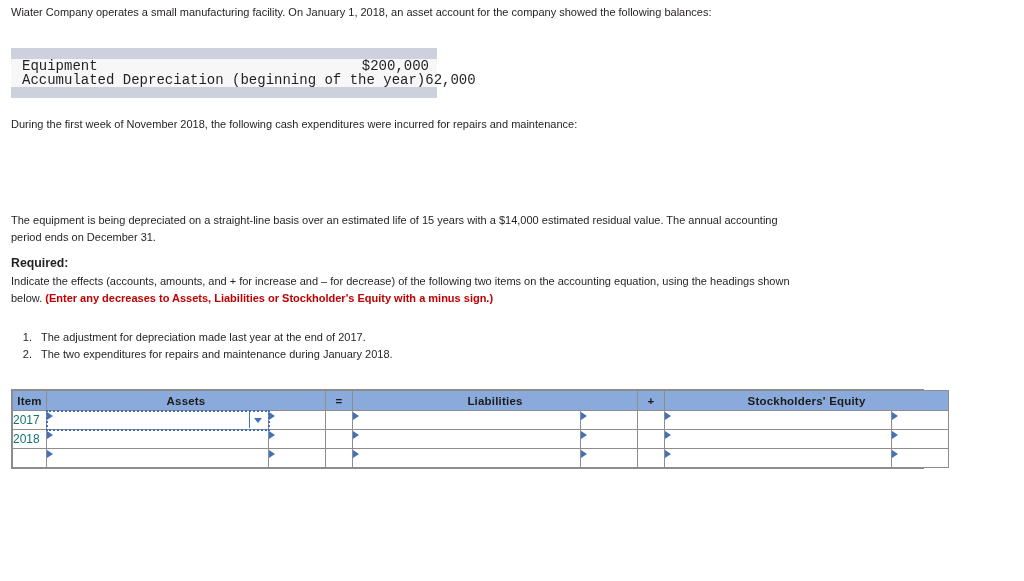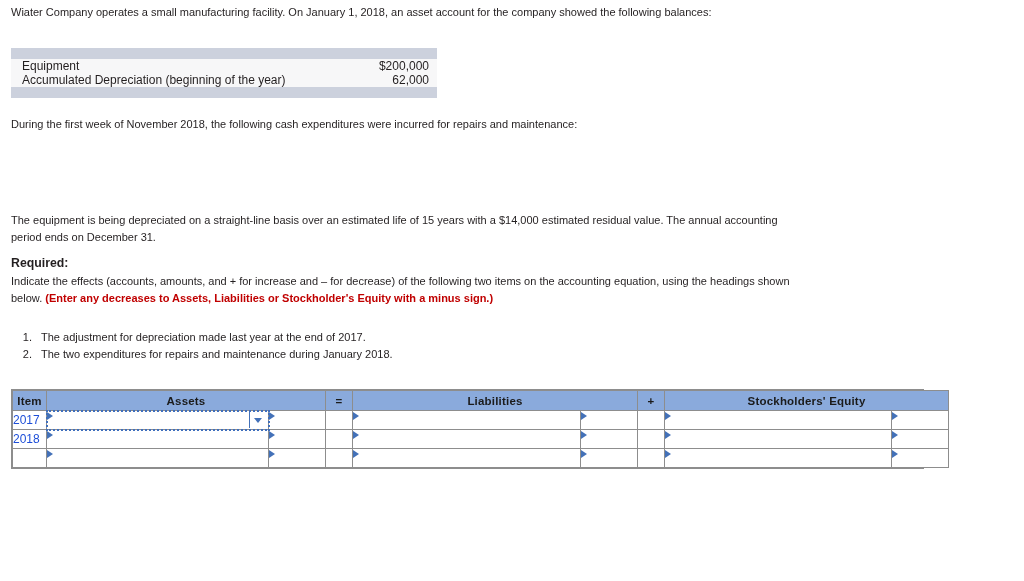--- a/index.html
+++ b/index.html
@@ -76,22 +76,22 @@
   .numrow .num {
     width: 21px;
     flex: 0 0 21px;
     text-align: right;
     padding-right: 9px;
   }
 
   
   .dtable {
     position: absolute;
-    font-family: Liberation Sans, sans-serif;
-    font-size: 12px;
+    font-family: Liberation Mono, monospace;
+    font-size: 14px;
     background: #6d28d9;
   }
   .dtable .band {
     height: 11px;
     background: #ccd1dd;
   }
   .dtable .drow {
     display: flex;
     height: 14px;
     align-items: center;
@@ -156,21 +156,21 @@
   }
   .c-item   { width: 34px; }
   .c-txt-a  { width: 222px; }
   .c-amt    { width: 57px; }
   .c-op     { width: 27px; }
   .c-txt-l  { width: 228px; }
   .c-txt-s  { width: 227px; }
 
   .itemcell {
     font-size: 12px;
-    color: #1d4ed8;
+    color: #0f766e;
     padding-left: 3px;
     background: #ffffff;
   }
 
   
   .caret {
     position: absolute;
     left: 0px;
     top: 1px;
     width: 0;

